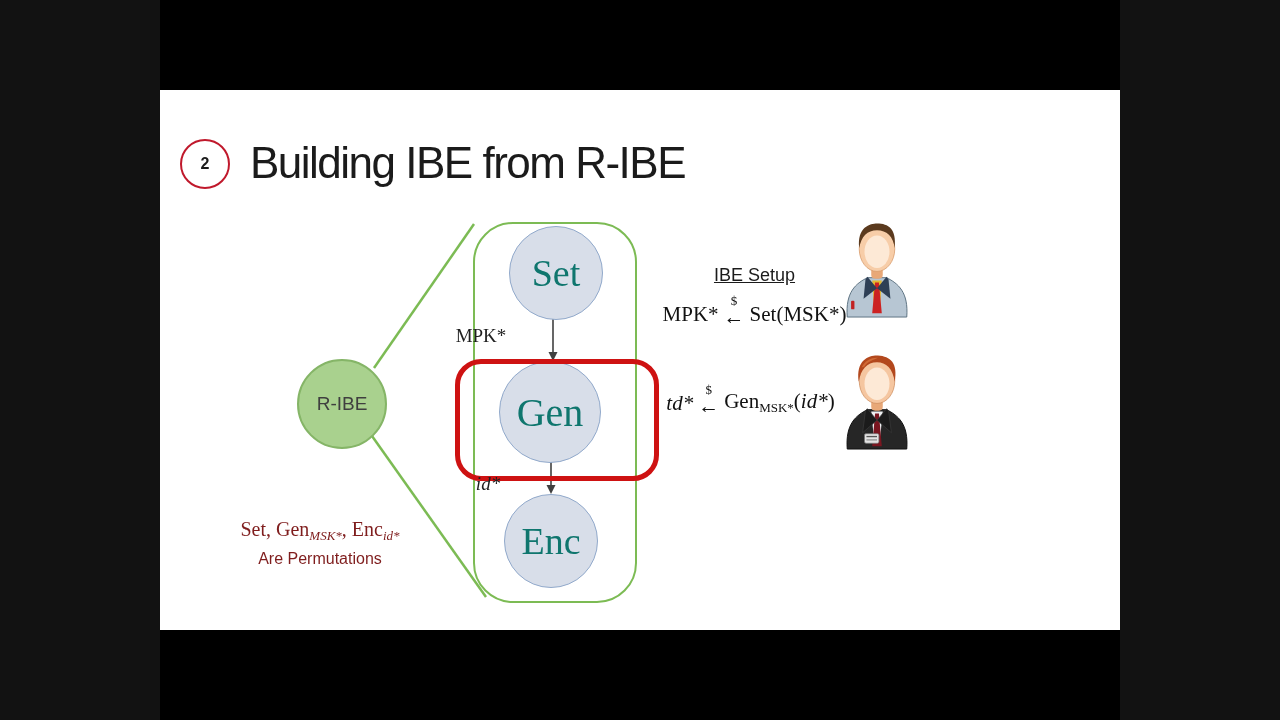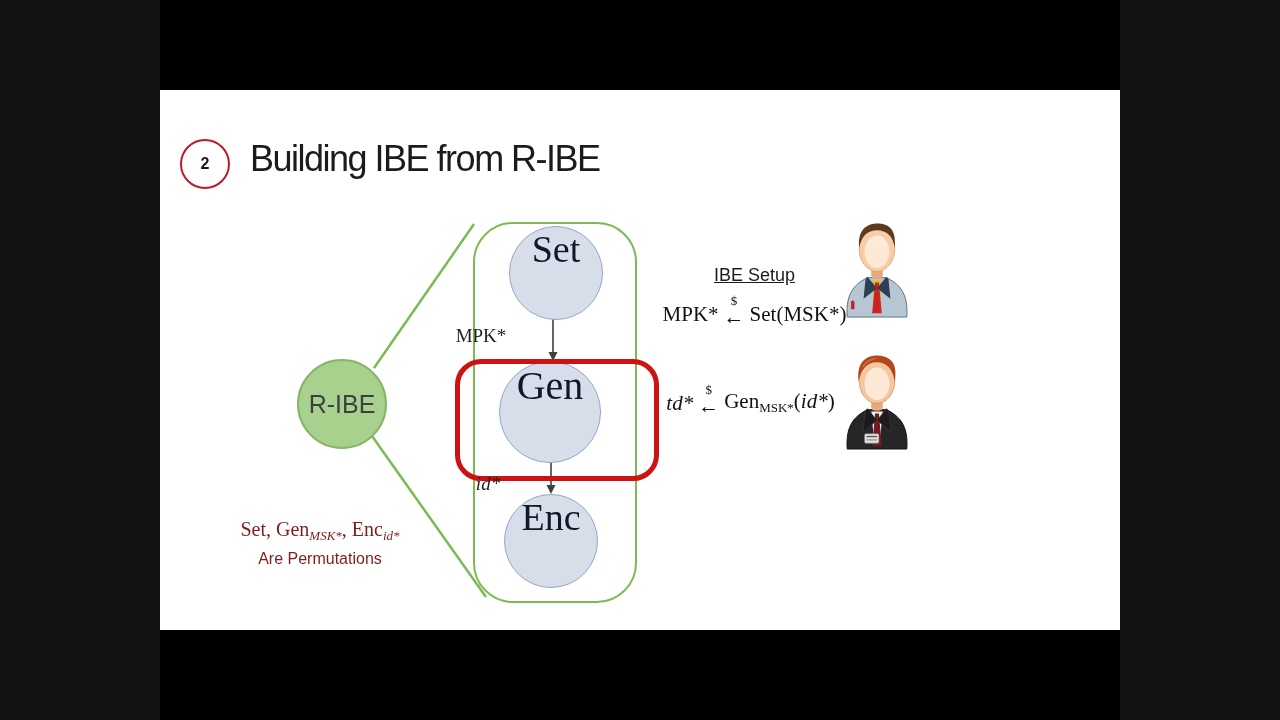--- a/index.html
+++ b/index.html
@@ -5,37 +5,37 @@
   html,body{margin:0;padding:0;background:#121212;}
   #stage{position:relative;width:1280px;height:720px;overflow:hidden;background:#121212;
          font-family:"Liberation Sans",sans-serif;}
   #letterbox{position:absolute;left:160px;top:0;width:960px;height:720px;background:#000;}
   #slide{position:absolute;left:160px;top:90px;width:960px;height:540px;background:#fff;}
 
   
   .badge{position:absolute;left:20px;top:49px;width:46px;height:46px;border:2.5px solid #c0192c;
          border-radius:50%;display:flex;align-items:center;justify-content:center;
          font-weight:bold;font-size:16px;color:#1b1b1b;}
-  .title{position:absolute;left:90px;top:48px;font-size:36px;letter-spacing:-1.5px;
+  .title{position:absolute;left:90px;top:48px;font-size:44px;letter-spacing:-1.5px;
          color:#1b1b1b;white-space:nowrap;}
 
   
   .green-rect{position:absolute;left:313px;top:132px;width:160px;height:377px;
               border:2.5px solid #7cbb54;border-radius:40px;z-index:2;}
   .red-rect{position:absolute;left:295px;top:269px;width:194px;height:112px;
             border:5px solid #ce1212;border-radius:26px;z-index:4;}
   .node{position:absolute;border-radius:50%;background:#d8dee9;border:1.5px solid #91a9cb;
-        display:flex;justify-content:center;z-index:3;
-        font-family:"Liberation Serif",serif;font-size:38px;color:#0f172a;}
+        display:flex;align-items:center;justify-content:center;z-index:3;
+        font-family:"Liberation Serif",serif;font-size:38px;color:#0f766e;}
   #node-set{left:349px;top:136px;width:92px;height:92px;}
   #node-gen{left:339px;top:271px;width:100px;height:100px;font-size:40px;}
   #node-enc{left:344px;top:404px;width:92px;height:92px;}
   #node-ribe{position:absolute;left:137px;top:269px;width:86px;height:86px;border-radius:50%;
              background:#a9d18e;border:2px solid #85b567;display:flex;align-items:center;
-             justify-content:center;font-size:25px;color:#3f3f3f;z-index:3;}
+             justify-content:center;font-size:19px;color:#3f3f3f;z-index:3;}
   #connectors{position:absolute;left:0;top:0;width:960px;height:540px;z-index:1;}
 
   .edge-label{position:absolute;z-index:5;font-family:"Liberation Serif",serif;font-size:19px;
               color:#1f1f1f;width:80px;text-align:center;}
   #lbl-mpk{left:281px;top:235px;}
   #lbl-id{left:288px;top:383px;font-style:italic;}
 
   
   .note{position:absolute;left:55px;top:428px;width:210px;text-align:center;color:#7f1d1d;z-index:5;}
   .note-l1{font-family:"Liberation Serif",serif;font-size:20px;line-height:23px;white-space:nowrap;}

